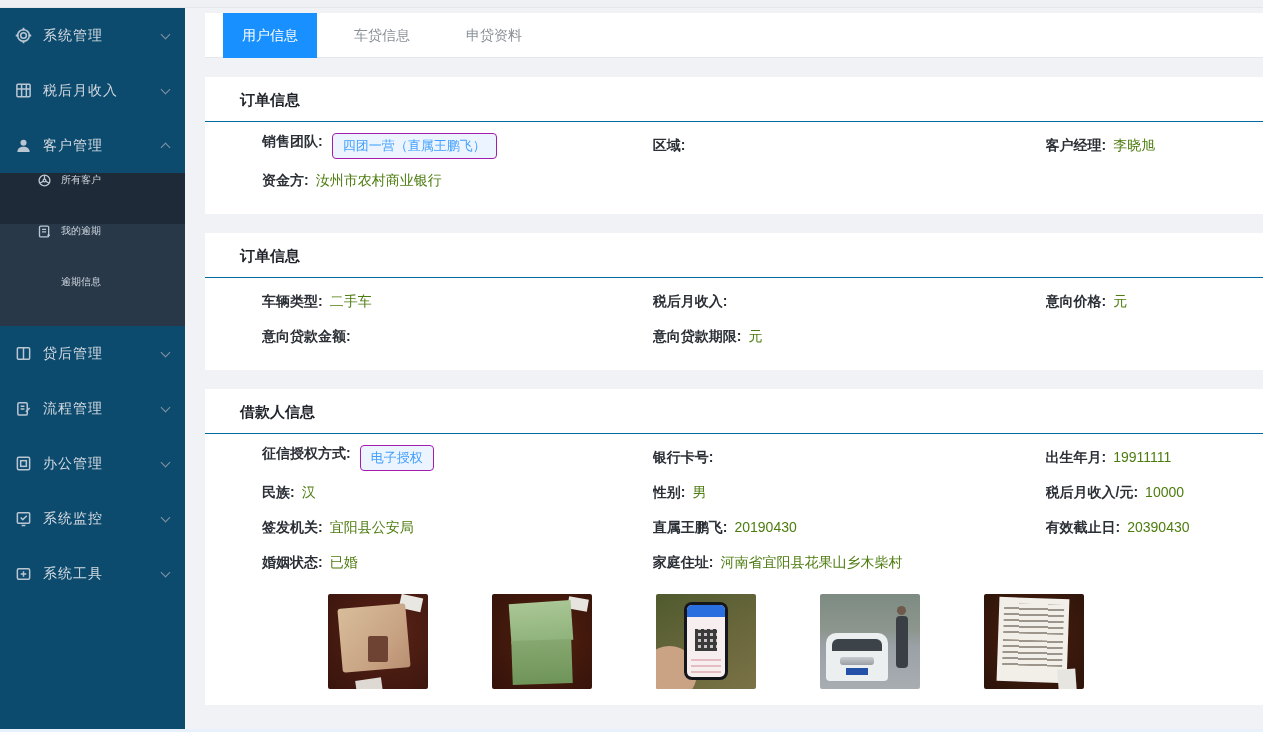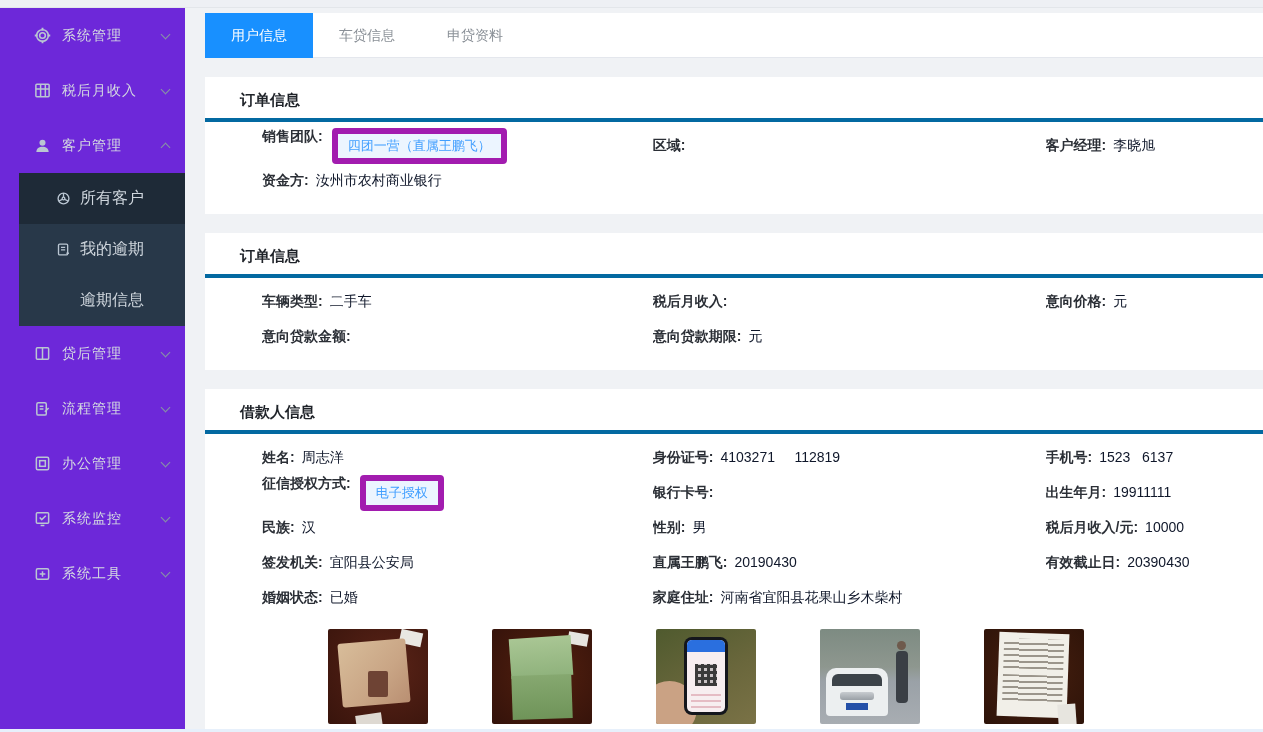--- a/index.html
+++ b/index.html
@@ -5,58 +5,58 @@
   * { margin:0; padding:0; box-sizing:border-box; }
   html,body { width:1263px; height:732px; overflow:hidden;
     font-family:"Liberation Sans","DejaVu Sans",sans-serif; background:#f0f2f5; }
 
   
   .topstrip { position:absolute; left:0; top:0; width:100%; height:8px;
     background:#eef0f4; border-bottom:1px solid #e3e6ea; z-index:5;}
 
   
   .sidebar { position:absolute; left:0; top:8px; bottom:3px; width:185px;
-    background:#6d28d9; color:#cfd6dd; z-index:4;padding-left:19px; }
+    background:#0c4a6e; color:#cfd6dd; z-index:4; }
   .menu-item { height:55px; display:flex; align-items:center; padding:0 16px 0 15px;
     cursor:pointer; font-size:14px; color:#d4dae0; }
   .menu-item .mi-icon { width:17px; height:17px; margin-right:11px; flex:0 0 17px; }
   .menu-item .mi-label { flex:1; letter-spacing:1px; }
   .chev { width:7px; height:7px; border-right:1.5px solid #8795a3;
     border-bottom:1.5px solid #8795a3; transform:rotate(45deg); margin-top:-3px;}
   .chev.up { transform:rotate(-135deg); margin-top:4px; }
   .submenu { background:#283849; }
-  .submenu-item { height:51px; display:flex; align-items:center; padding-left:37px;
-    font-size:16px; color:#cfd6dd; cursor:pointer; }
+  .submenu-item { height:51px; display:flex; align-items:flex-start; padding-left:37px;
+    font-size:10px; color:#cfd6dd; cursor:pointer; }
   .submenu-item.active { background:#1e2a37; }
   .submenu-item .mi-icon { width:15px; height:15px; margin-right:9px; flex:0 0 15px;}
   .submenu-item.noicon { padding-left:61px; }
   svg.ic { stroke:#bac6d2; fill:none; stroke-width:1.6; width:100%; height:100%; }
 
   
   .main { position:absolute; left:185px; top:8px; right:0; bottom:0; padding-left:20px; }
 
   
   .tabbar { background:#fff; height:45px; margin-top:5px; display:flex;
     border-bottom:1px solid #e4e7ed; }
-  .tab { width:108px; height:45px; display:flex; align-items:center; justify-content:center;
-    font-size:14px; color:#8a9097; cursor:pointer; }
+  .tab { width:94px; height:45px; display:flex; align-items:center; justify-content:center;
+    font-size:14px; color:#8a9097; cursor:pointer;margin-left:18px; }
   .tab.active { background:#1890ff; color:#fff; }
 
   
   .card { background:#fff; margin-top:19px; }
   .card-title { height:45px; line-height:45px; padding-left:35px; font-size:15px;
-    font-weight:bold; color:#1f2329; border-bottom:4px solid #0369a1; }
+    font-weight:bold; color:#1f2329; border-bottom:1px solid #0369a1; }
   .card-body { padding:6px 24px 16px 57px; }
   .frow { display:grid; grid-template-columns:40% 40.2% 19.8%; align-items:center;
     height:35px; }
   .field { display:flex; align-items:flex-start; overflow:hidden; }
   .flabel { font-size:14px; font-weight:bold; color:#2b2f36; white-space:nowrap; }
-  .fvalue { font-size:14px; color:#0f172a; margin-left:7px; white-space:pre; }
+  .fvalue { font-size:14px; color:#4d7c0f; margin-left:7px; white-space:pre; }
   .tag { display:inline-block; margin-left:9px; padding:3px 10px; font-size:13px;
-    color:#409eff; background:#ecf5ff; border:6px solid #a21caf; border-radius:4px;
+    color:#409eff; background:#ecf5ff; border:1px solid #a21caf; border-radius:4px;
     white-space:nowrap; }
 
   
   .photos { display:flex; gap:64px; margin:14px 0 0 66px; }
   .photo { width:100px; text-align:center; cursor:pointer; }
   .thumb { width:100px; height:95px; border-radius:2px; position:relative;
     overflow:hidden; }
 
   
   .t1 { background:radial-gradient(circle at 60% 40%, #5a2317, #38140c); }
@@ -306,34 +306,20 @@
         <div class="field"></div>
       </div>
     </div>
   </div>
 
   <div class="card">
     <div class="card-title">借款人信息</div>
     <div class="card-body">
       <div class="frow">
         <div class="field">
-          <span class="flabel">姓名:</span>
-          <span class="fvalue">周志洋</span>
-        </div>
-        <div class="field">
-          <span class="flabel">身份证号:</span>
-          <span class="fvalue">4103271     112819</span>
-        </div>
-        <div class="field">
-          <span class="flabel">手机号:</span>
-          <span class="fvalue">1523   6137</span>
-        </div>
-      </div>
-      <div class="frow">
-        <div class="field">
           <span class="flabel">征信授权方式:</span>
           <span class="tag">电子授权</span>
         </div>
         <div class="field">
           <span class="flabel">银行卡号:</span>
           <span class="fvalue"></span>
         </div>
         <div class="field">
           <span class="flabel">出生年月:</span>
           <span class="fvalue">19911111</span>

